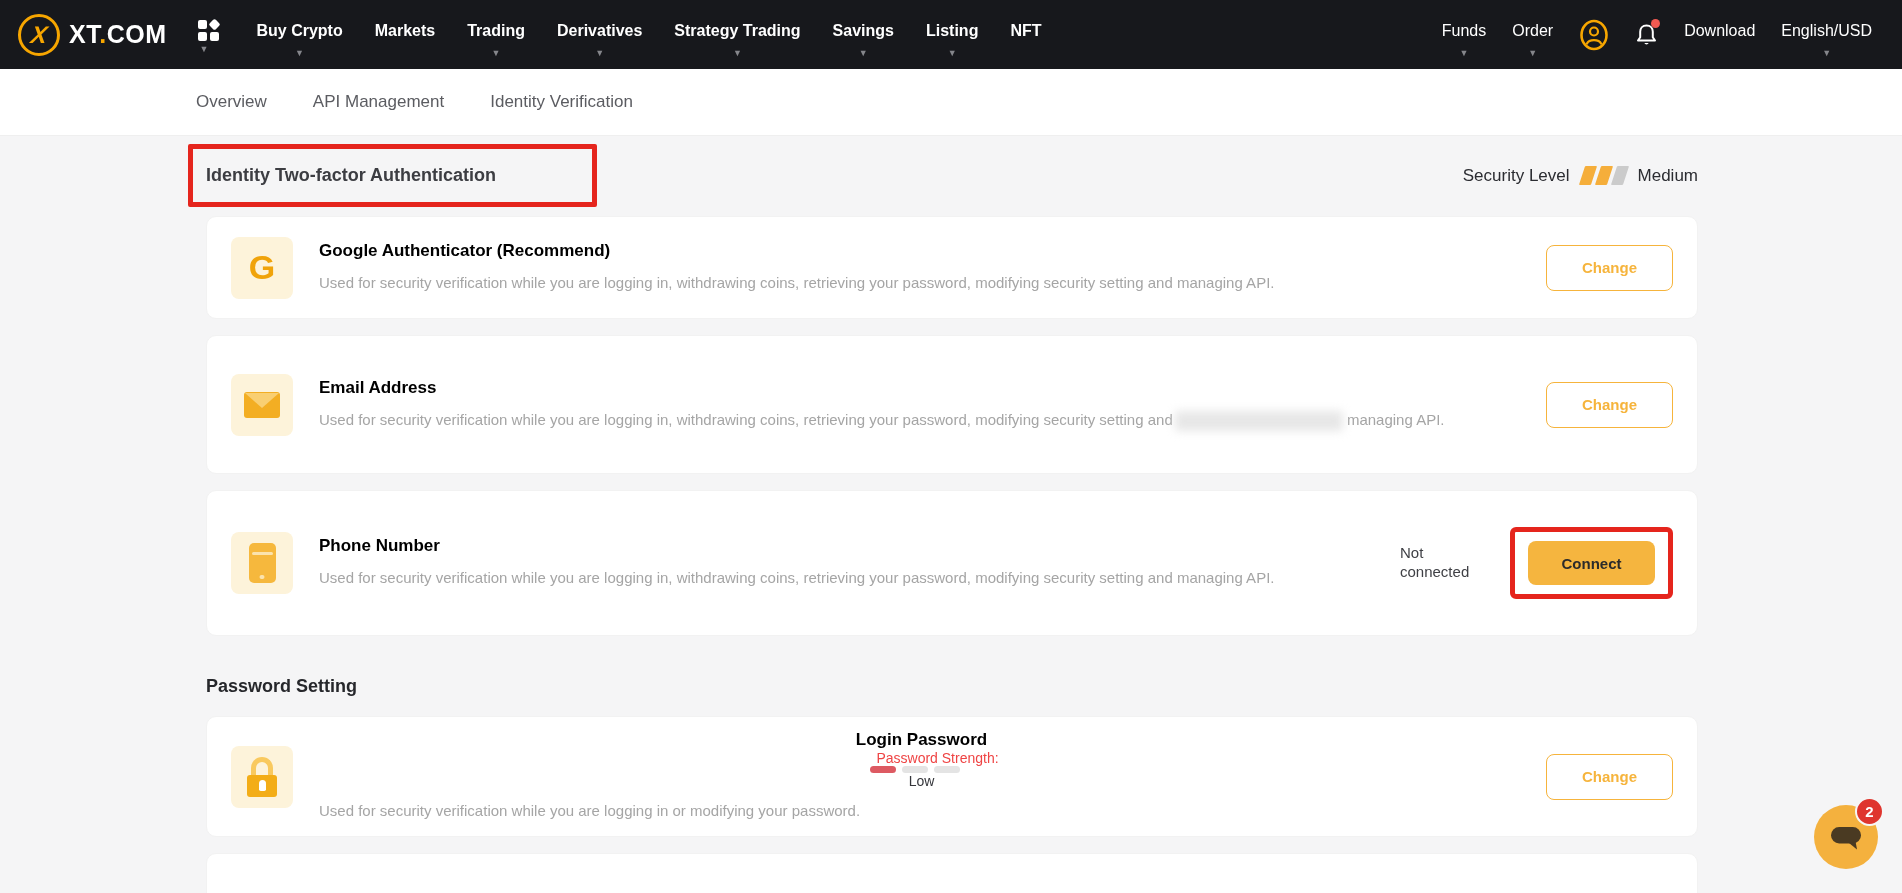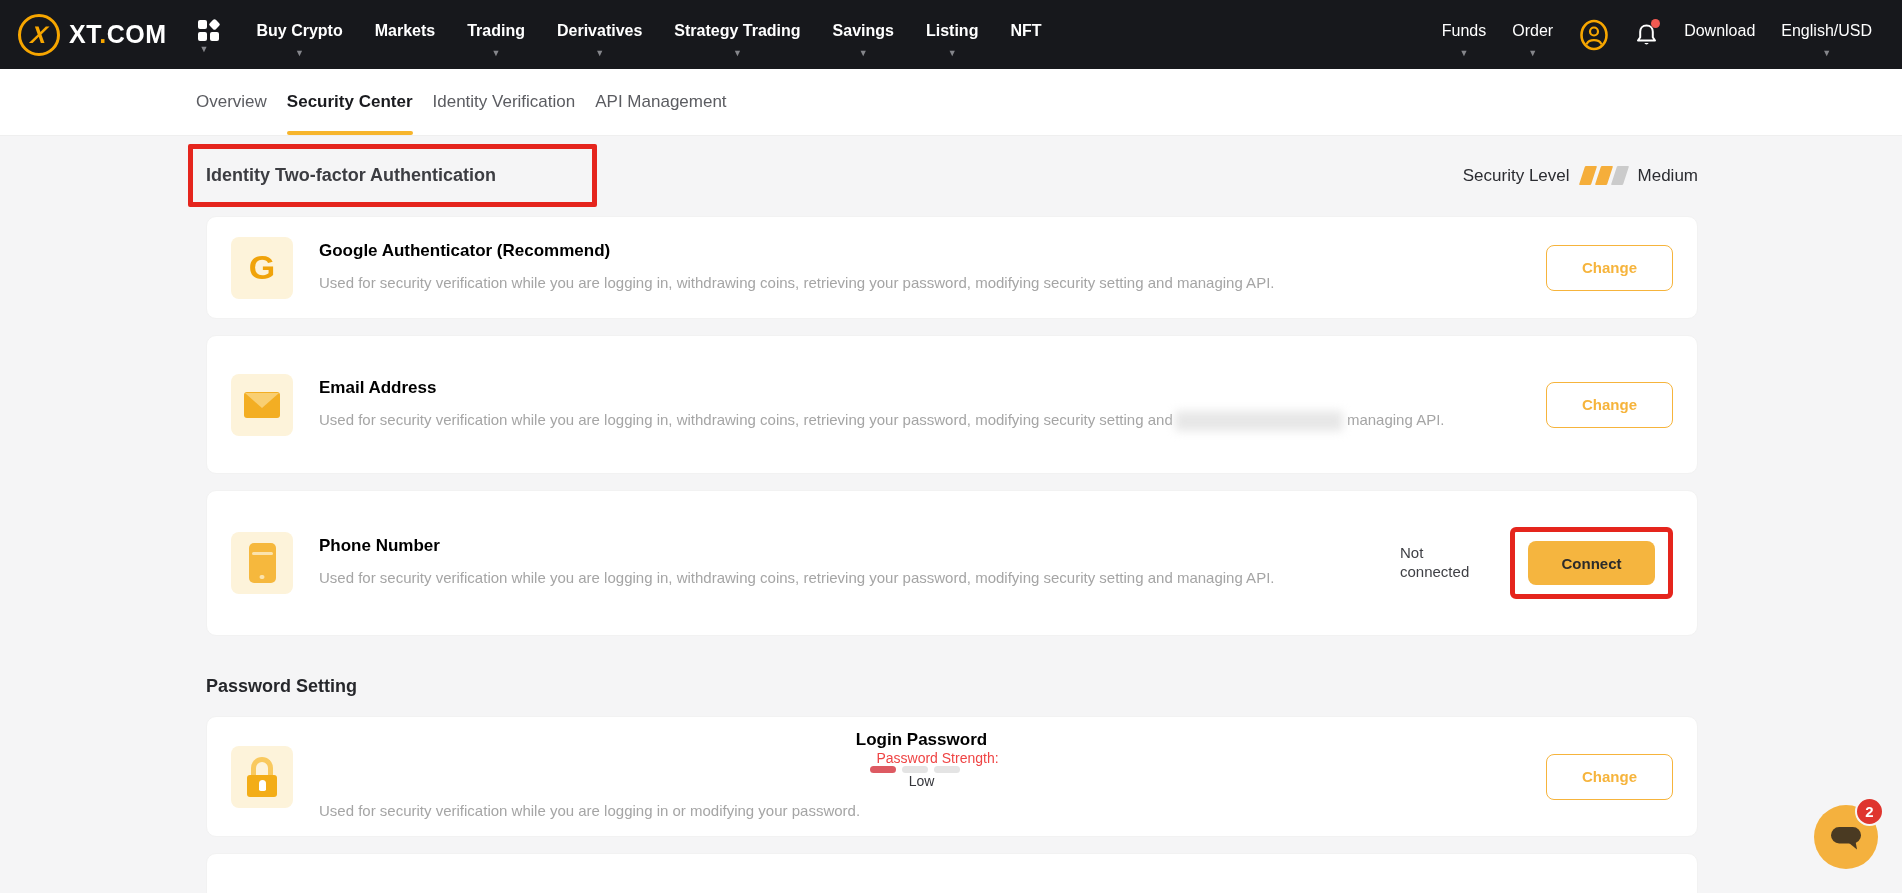--- a/index.html
+++ b/index.html
@@ -18,21 +18,21 @@
   .grid-squares span { background:#fff; border-radius:2px; }
   .grid-squares span.diamond { transform:rotate(45deg) scale(.95); }
   .nav-items { display:flex; margin-left:36px; gap:32px;font-weight:bold; }
   .nav-item { position:relative; color:#fff; font-size:16px; padding:6px 0 14px; cursor:pointer; }
   .nav-arrow { position:absolute; left:50%; transform:translateX(-50%); bottom:-4px; font-size:9px; color:#85868b; }
   .nav-right { margin-left:auto; display:flex; align-items:center; gap:26px; }
   .icon-btn { position:relative; display:flex; align-items:center; cursor:pointer; }
   .bell-dot { position:absolute; top:-3px; right:-2px; width:9px; height:9px; border-radius:50%; background:#f05a52; }
 
   
-  .tabbar { height:67px; background:#fff; display:flex; align-items:stretch; padding-left:196px; gap:20px; border-bottom:1px solid #efefef; }
+  .tabbar { height:67px; background:#fff; display:flex; align-items:stretch; padding-left:196px; gap:46px; border-bottom:1px solid #efefef; }
   .tab { display:flex; align-items:center; font-size:17px; color:#5b5c61; position:relative; cursor:pointer; }
   .tab.active { color:#1a1b1f; font-weight:bold; }
   .tab.active::after { content:""; position:absolute; left:0; right:0; bottom:0; height:4px; border-radius:2px; background:#f7b52c; }
 
   
   .content { margin:0 204px 0 206px; }
   .section-row { display:flex; justify-content:space-between; align-items:center; margin-top:8px; margin-bottom:9px; }
   .redbox-title { border:5px solid #e5251d; padding:16px 96px 16px 13px; margin-left:-18px; border-radius:2px; }
   .section-title { font-size:18px; color:#3c3d42; }
   .sec-level { display:flex; align-items:center; gap:12px; font-size:17px; color:#2b2c31; }
@@ -131,23 +131,22 @@
       </svg>
       <span class="bell-dot"></span>
     </div>
     <div class="nav-item"><span>Download</span></div>
     <div class="nav-item"><span>English/USD</span><span class="nav-arrow">▼</span></div>
   </div>
 </header>
 
 <div class="tabbar">
   <div class="tab">Overview</div>
-  <div class="tab active">Security Center</div>
+  <div class="tab">API Management</div>
   <div class="tab">Identity Verification</div>
-  <div class="tab">API Management</div>
 </div>
 
 <main class="content">
 
   <div class="section-row">
     <div class="redbox-title">
       <h2 class="section-title">Identity Two-factor Authentication</h2>
     </div>
     <div class="sec-level">
       <span>Security Level</span>

